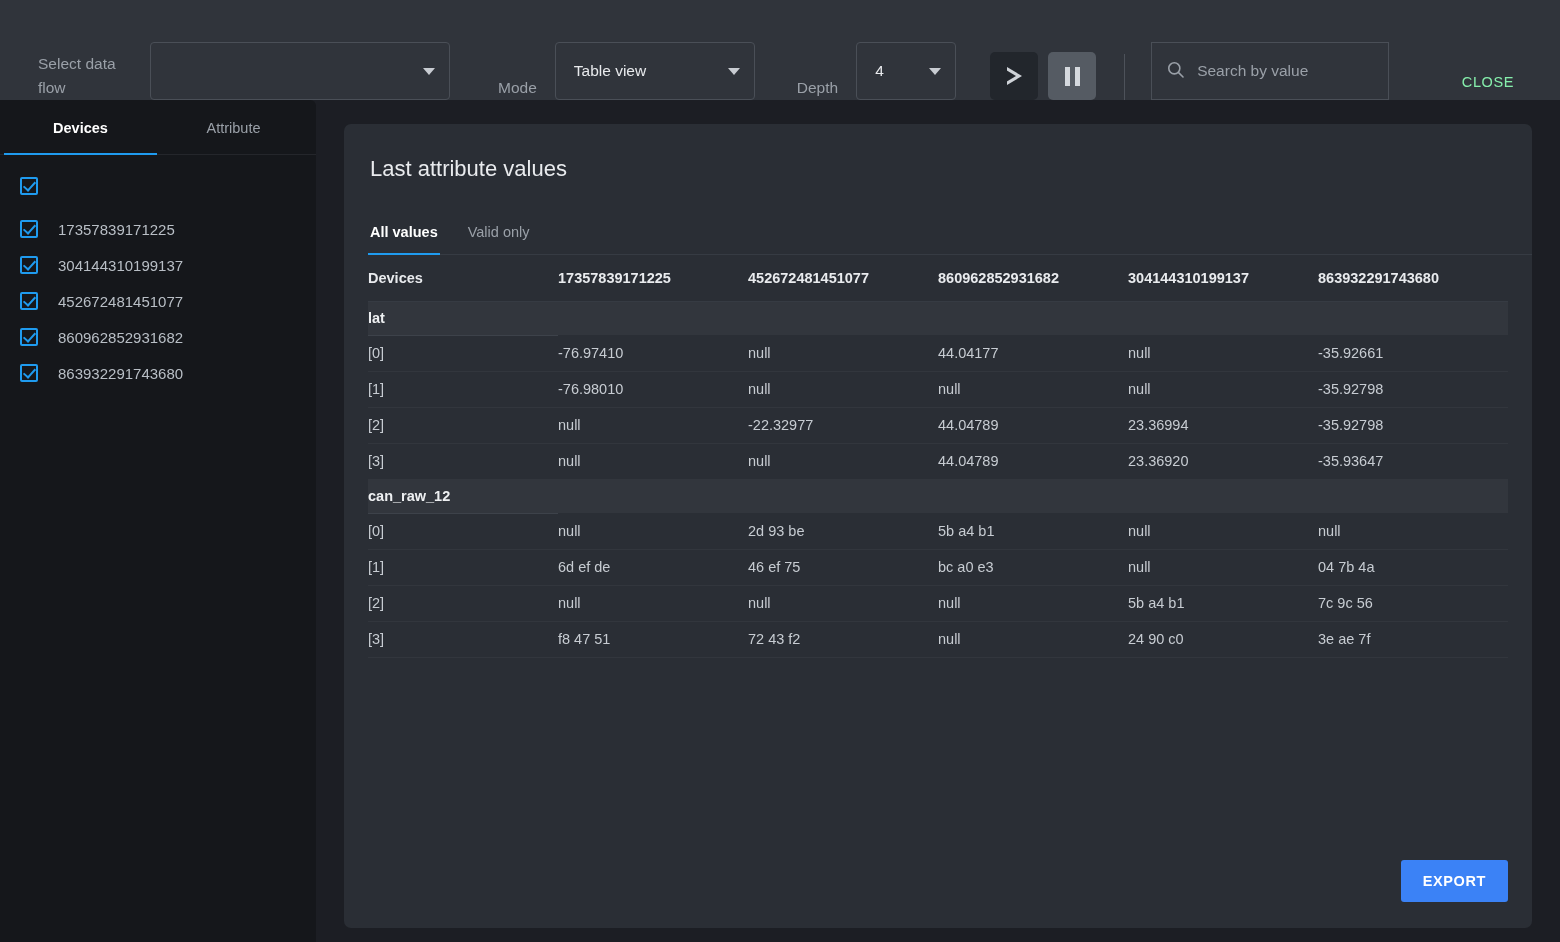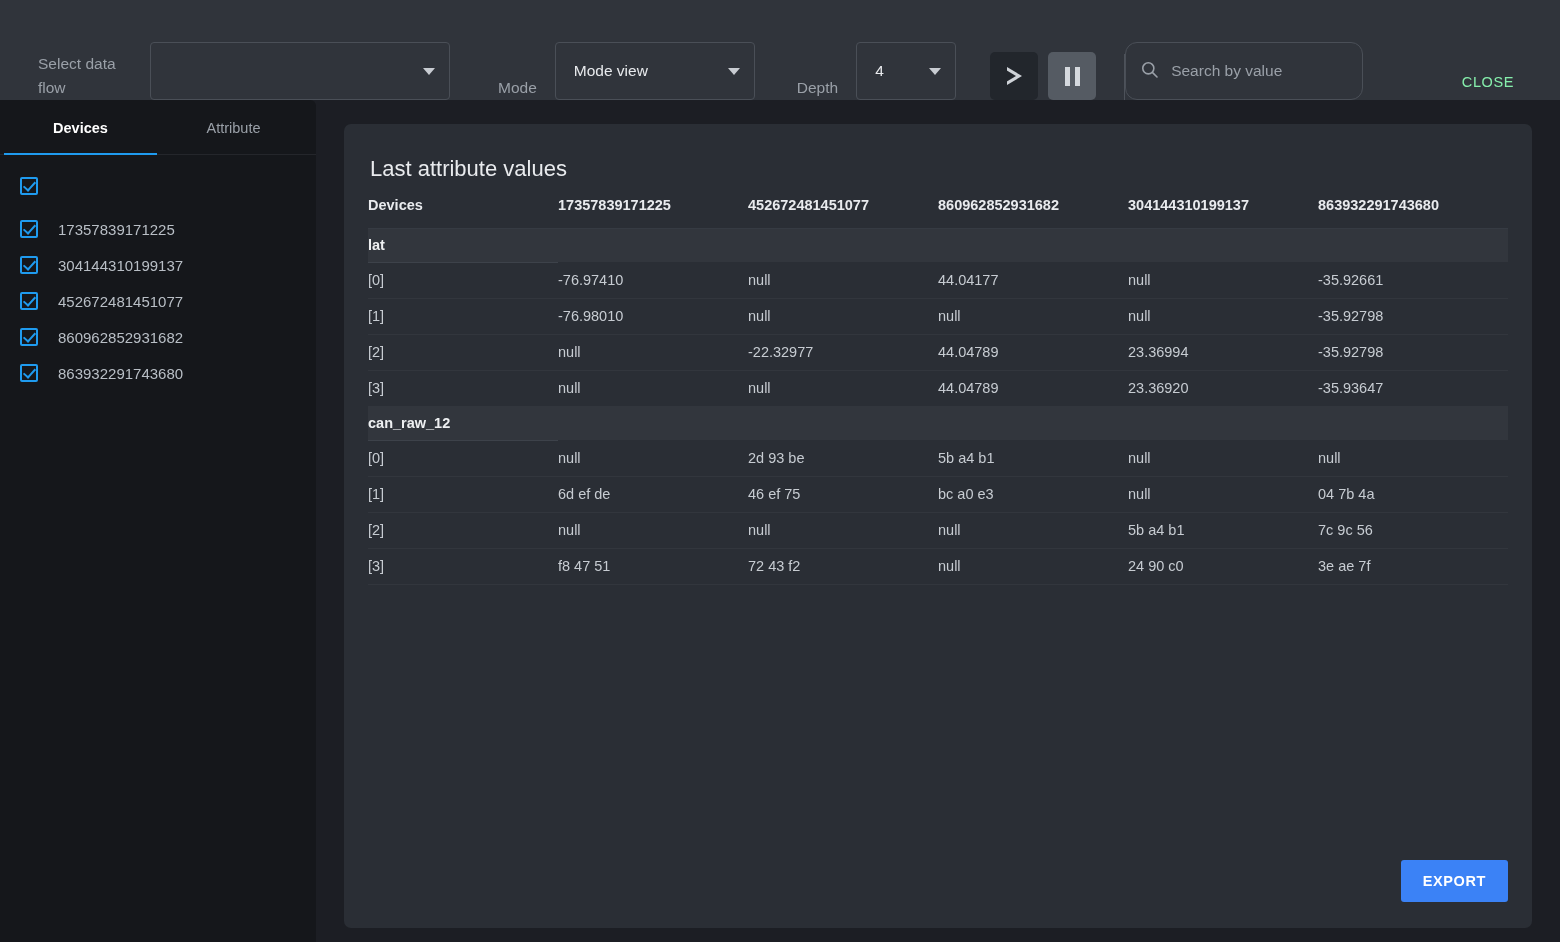--- a/index.html
+++ b/index.html
@@ -83,23 +83,24 @@
 
   .divider-v {
     width: 1px; height: 46px;
     background: #4d525a;
     margin-left: 28px;
   }
 
   .search-field {
     width: 238px; height: 58px;
     border: 1px solid #4a4f57;
-    border-radius: 12px;
+    border-radius: 0;
     display: flex; align-items: center;
     padding: 0 14px;
+    margin-left: 26px;
   }
   .search-field .ph {
     color: #9aa0a8;
     font-size: 15.5px;
     margin-left: 12px;
   }
   .mag { flex: none; }
 
   .close-btn {
     margin-left: auto;
@@ -286,21 +287,21 @@
   <div class="tb-label two-line">Select data flow</div>
 
   <div class="select-box" id="dataflow-select">
     <span class="val"></span>
     <span class="caret"></span>
   </div>
 
   <div class="tb-label" style="margin-left:48px">Mode</div>
 
   <div class="select-box" id="mode-select">
-    <span class="val">Mode view</span>
+    <span class="val">Table view</span>
     <span class="caret"></span>
   </div>
 
   <div class="tb-label" style="margin-left:42px">Depth</div>
 
   <div class="select-box" id="depth-select">
     <span class="val">4</span>
     <span class="caret"></span>
   </div>
 
@@ -366,20 +367,24 @@
         <span class="name">863932291743680</span>
       </div>
     </div>
   </div>
 
   <div class="main">
     <div class="card">
 
       <div class="card-title">Last attribute values</div>
 
+      <div class="vtabs">
+        <div class="vtab active">All values</div>
+        <div class="vtab">Valid only</div>
+      </div>
 
       <table class="grid">
         <colgroup>
           <col class="c0">
             <col class="cx">
             <col class="cx">
             <col class="cx">
             <col class="cx">
             <col class="cx">
         </colgroup>

